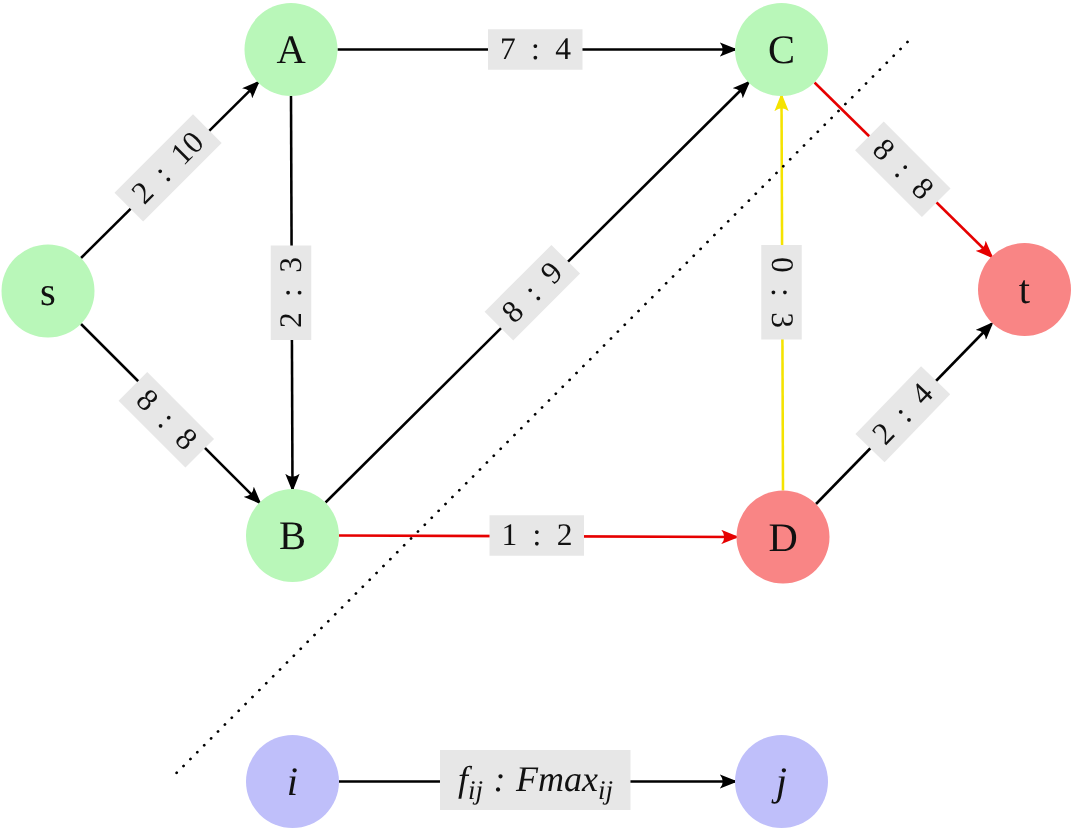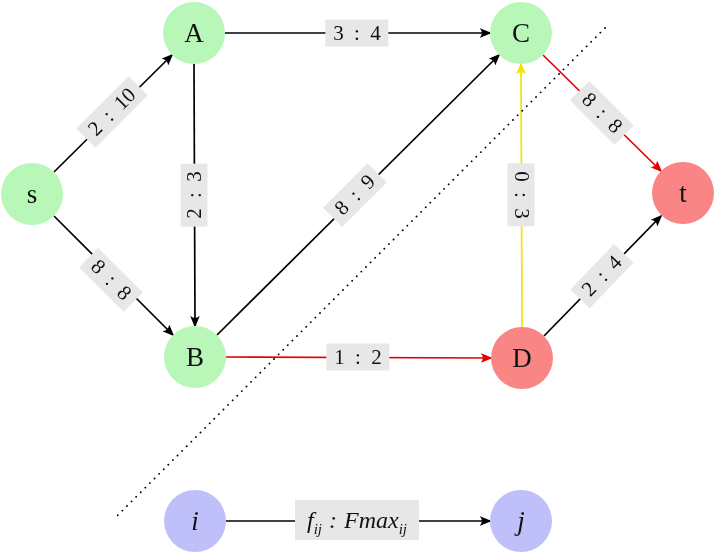--- a/index.html
+++ b/index.html
@@ -27,21 +27,21 @@
   .edge-label{
     position:absolute;z-index:2;background:var(--label-bg,#e7e7e7);
     color:#111;font-size:21px;line-height:25px;padding:1px 8px;
     white-space:nowrap;word-spacing:5px;
     transform:translate(-50%,-50%) rotate(var(--r,0deg));
   }
   .legend-label{
     font-style:italic;font-size:24px;line-height:30px;
     padding:5px 12px;word-spacing:0;
   }
-  .legend-label sub{font-size:15px;line-height:0;}
+  .legend-label sub{font-size:18px;line-height:0;}
   .legend-label .colon{margin:0 7px;}
 </style>
 </head>
 <body>
 
 <div class="canvas">
 
   <svg class="layer edges-layer" width="716" height="553" viewBox="0 0 716 553">
     <defs>
       <marker id="arrow-black" viewBox="0 0 10 8" refX="8.5" refY="4" markerWidth="12" markerHeight="9.6" orient="auto" markerUnits="userSpaceOnUse">
@@ -62,21 +62,21 @@
     <line class="edge red" x1="226" y1="357" x2="491" y2="358" marker-end="url(#arrow-red)"></line>
     <line class="edge yellow" x1="522" y1="327" x2="521" y2="64" marker-end="url(#arrow-yellow)"></line>
     <line class="edge red" x1="543" y1="55" x2="661" y2="171" marker-end="url(#arrow-red)"></line>
     <line class="edge black" x1="544" y1="336" x2="661" y2="216" marker-end="url(#arrow-black)"></line>
     <line class="edge black" x1="226" y1="521" x2="490" y2="521" marker-end="url(#arrow-black)"></line>
   </svg>
 
   <div class="edge-label" style="left:112px;top:112px;--r:-45deg">2 : 10</div>
   <div class="edge-label" style="left:111px;top:280px;--r:45deg">8 : 8</div>
   <div class="edge-label" style="left:194px;top:195px;--r:-90deg">2 : 3</div>
-  <div class="edge-label" style="left:357px;top:33px;--r:0deg">3 : 4</div>
+  <div class="edge-label" style="left:357px;top:33px;--r:0deg">7 : 4</div>
   <div class="edge-label" style="left:355px;top:195px;--r:-45deg">8 : 9</div>
   <div class="edge-label" style="left:358px;top:357px;--r:0deg">1 : 2</div>
   <div class="edge-label" style="left:521px;top:195px;--r:90deg">0 : 3</div>
   <div class="edge-label" style="left:602px;top:113px;--r:45deg">8 : 8</div>
   <div class="edge-label" style="left:602px;top:276px;--r:-46deg">2 : 4</div>
 
   <div class="edge-label legend-label" style="left:357px;top:520px;--r:0deg">
     <span>f</span><sub>ij</sub><span class="colon">:</span><span>Fmax</span><sub>ij</sub>
   </div>
 

